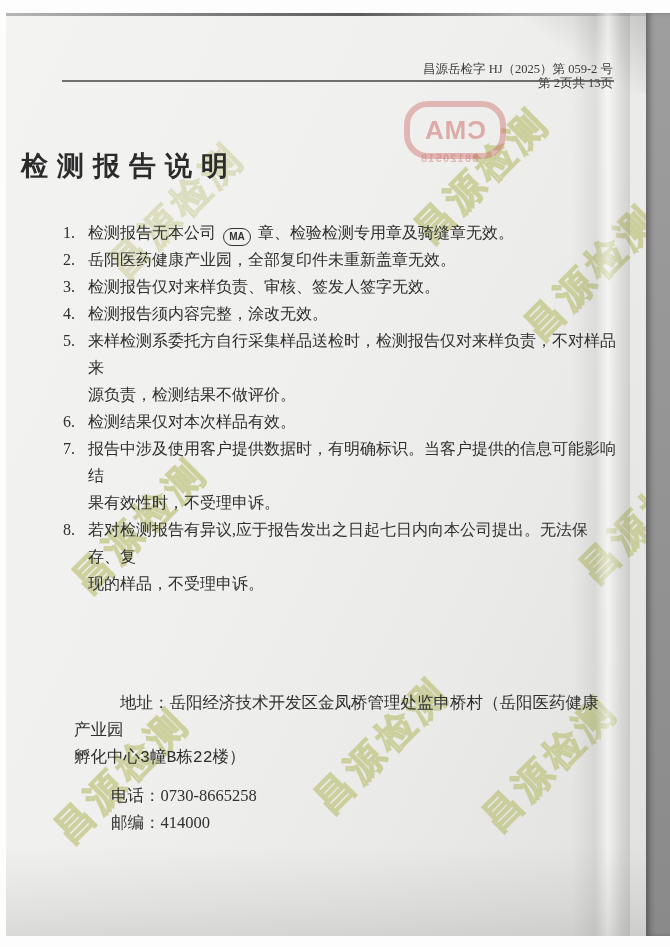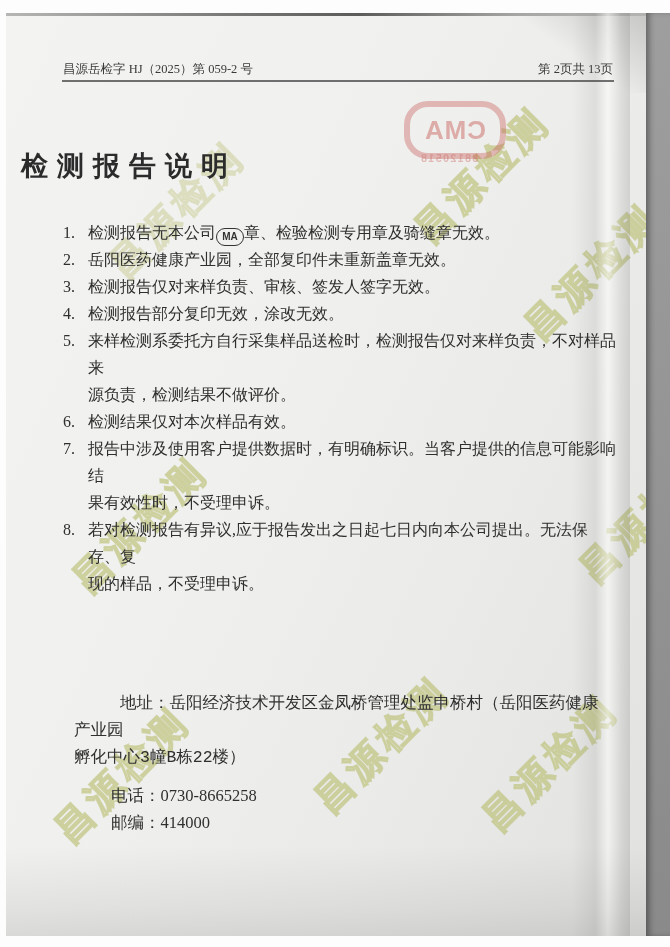--- a/index.html
+++ b/index.html
@@ -49,21 +49,21 @@
   .wm-c{left:555px;top:477px;}
   .wm-d{left:48px;top:487px;}
   .wm-e{left:30px;top:737px;}
   .wm-f{left:290px;top:707px;}
   .wm-g{left:458px;top:725px;}
   .wm-h{left:85px;top:172px;opacity:.6;}
   
   .doc-header{
     position:absolute;top:49px;left:57px;width:550px;
     display:flex;justify-content:space-between;align-items:flex-end;
-    font-size:12.5px;line-height:14px;color:#3a3a3a;
+    font-size:12.5px;line-height:14px;color:#3a3a3a;flex-direction:column;
   }
   .rule{
     position:absolute;top:67px;left:56px;width:552px;height:1.5px;
     background:#4f4f4f;opacity:.8;
   }
   
   .cma-box{
     position:absolute;left:398px;top:88px;width:90px;height:46px;
     border:6px solid rgba(200,98,92,.40);border-radius:24px;
     display:flex;align-items:center;justify-content:center;
@@ -84,21 +84,21 @@
   }
   
   .notes{position:absolute;top:206px;left:57px;width:556px;color:#2f2f2f;}
   .note{display:flex;font-size:16px;line-height:27px;}
   .note .num{width:25px;flex-shrink:0;}
   .note .txt{flex:1;white-space:pre-line;}
   .cma-inline{
     display:inline-flex;align-items:center;justify-content:center;
     width:26px;height:16px;border:1.5px solid #333;border-radius:9px;
     font-family:"Liberation Sans",sans-serif;font-weight:700;font-size:10px;
-    color:#333;vertical-align:-2px;margin:0 0;letter-spacing:0;
+    color:#333;vertical-align:-2px;margin:0 7px;letter-spacing:0;
   }
   
   .contact{position:absolute;top:666px;left:57px;width:558px;color:#2f2f2f;
     font-size:16.5px;line-height:27px;}
   .addr{white-space:pre-line;text-indent:46px;margin:11px;font-family:Liberation Mono, monospace;}
   .crow{padding-left:48px;}
 </style>
 </head>
 <body>
 
@@ -139,21 +139,21 @@
     <div class="note">
       <span class="num">2.</span>
       <span class="txt">岳阳医药健康产业园，全部复印件未重新盖章无效。</span>
     </div>
     <div class="note">
       <span class="num">3.</span>
       <span class="txt">检测报告仅对来样负责、审核、签发人签字无效。</span>
     </div>
     <div class="note">
       <span class="num">4.</span>
-      <span class="txt">检测报告部分复印无效，涂改无效。</span>
+      <span class="txt">检测报告须内容完整，涂改无效。</span>
     </div>
     <div class="note">
       <span class="num">5.</span>
       <span class="txt">来样检测系委托方自行采集样品送检时，检测报告仅对来样负责，不对样品来
 源负责，检测结果不做评价。</span>
     </div>
     <div class="note">
       <span class="num">6.</span>
       <span class="txt">检测结果仅对本次样品有效。</span>
     </div>

